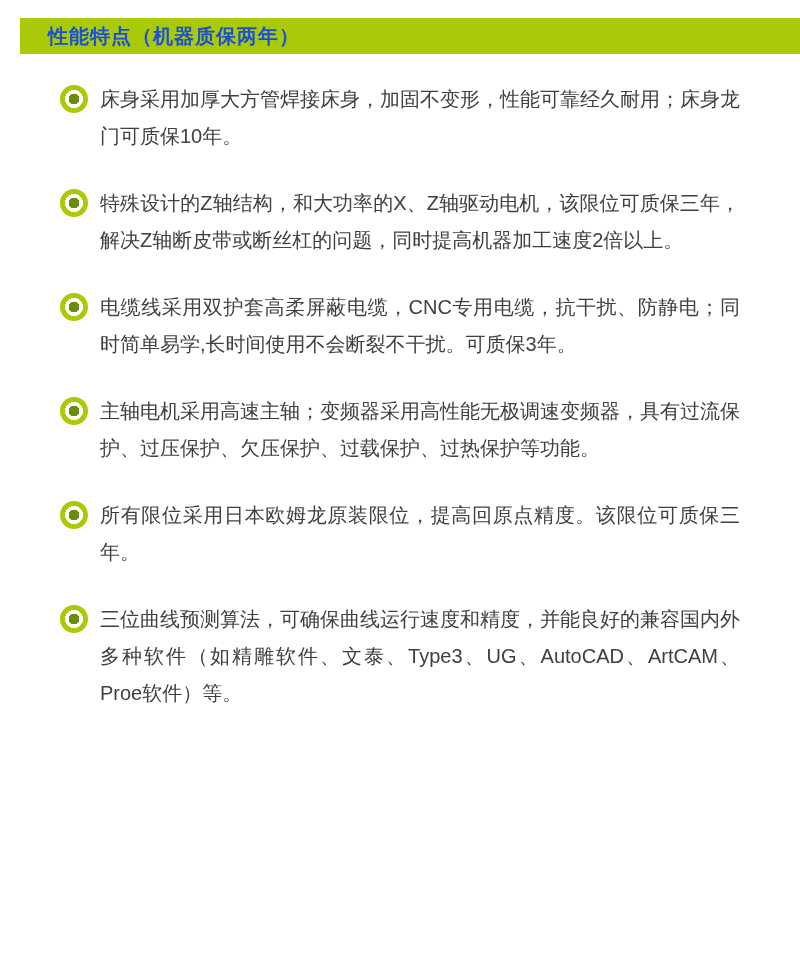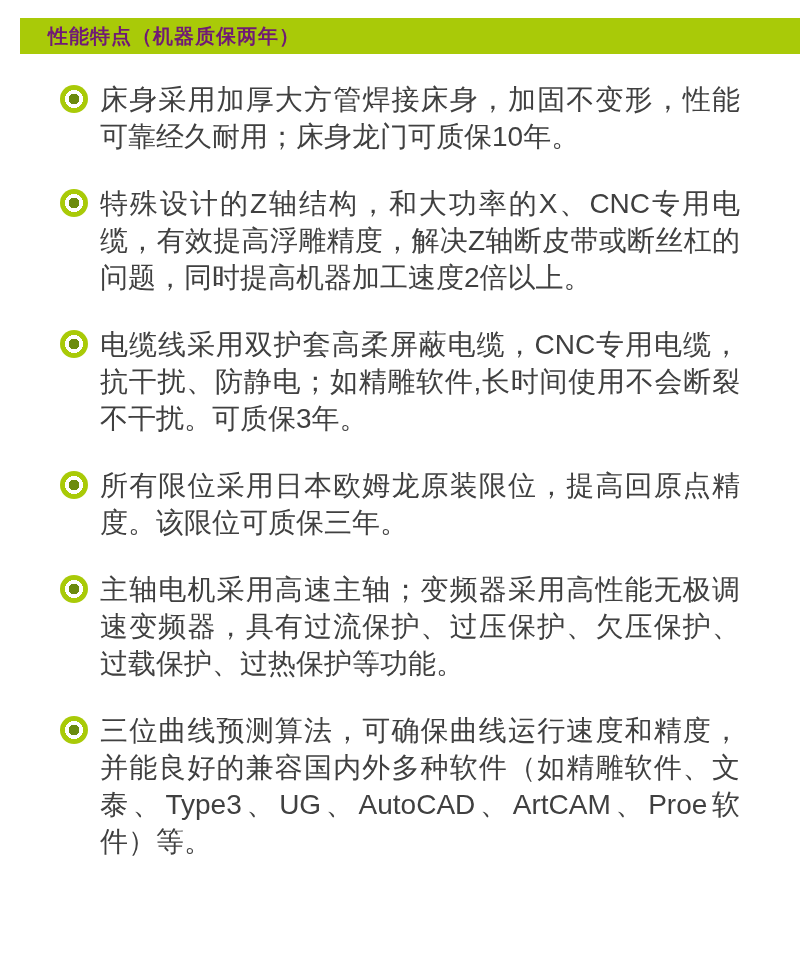--- a/index.html
+++ b/index.html
@@ -17,21 +17,21 @@
   }
   
   .banner {
     margin: 18px 0 0 20px;
     height: 36px;
     background: #a9ca08;
     display: flex;
     align-items: center;
   }
   .banner-title {
-    color: #701a75;
+    color: #1d4ed8;
     font-size: 20px;
     font-weight: bold;
     padding-left: 28px;
     letter-spacing: 1px;
     white-space: nowrap;
   }
   
   .feature-list {
     margin-top: 27px;
     padding-left: 60px;
@@ -50,21 +50,21 @@
     border-radius: 50%;
     background: radial-gradient(circle at 50% 50%,
       #6b8b0e 0 5.5px,
       #ffffff 5.5px 9px,
       #a9ca08 9px 14.5px);
   }
   .feature-text {
     margin: 0 0 0 12px;
     width: 640px;
     color: #404040;
-    font-size: 28px;
+    font-size: 20px;
     line-height: 37px;
     text-align: justify;
     text-justify: inter-ideograph;
   }
 </style>
 </head>
 <body>
 
 <div class="page">
 
@@ -75,38 +75,38 @@
   <div class="feature-list">
 
     <div class="feature-item">
       <span class="bullet-icon"></span>
       <p class="feature-text">床身采用加厚大方管焊接床身，加固不变形，性能可靠经久耐用；床身龙门可质保10年。</p>
     </div>
 
 
     <div class="feature-item">
       <span class="bullet-icon"></span>
-      <p class="feature-text">特殊设计的Z轴结构，和大功率的X、CNC专用电缆，有效提高浮雕精度，解决Z轴断皮带或断丝杠的问题，同时提高机器加工速度2倍以上。</p>
+      <p class="feature-text">特殊设计的Z轴结构，和大功率的X、Z轴驱动电机，该限位可质保三年，解决Z轴断皮带或断丝杠的问题，同时提高机器加工速度2倍以上。</p>
     </div>
 
     <div class="feature-item">
       <span class="bullet-icon"></span>
-      <p class="feature-text">电缆线采用双护套高柔屏蔽电缆，CNC专用电缆，抗干扰、防静电；如精雕软件,长时间使用不会断裂不干扰。可质保3年。</p>
+      <p class="feature-text">电缆线采用双护套高柔屏蔽电缆，CNC专用电缆，抗干扰、防静电；同时简单易学,长时间使用不会断裂不干扰。可质保3年。</p>
     </div>
 
 
 
     <div class="feature-item">
       <span class="bullet-icon"></span>
-      <p class="feature-text">所有限位采用日本欧姆龙原装限位，提高回原点精度。该限位可质保三年。</p>
+      <p class="feature-text">主轴电机采用高速主轴；变频器采用高性能无极调速变频器，具有过流保护、过压保护、欠压保护、过载保护、过热保护等功能。</p>
     </div>
 
     <div class="feature-item">
       <span class="bullet-icon"></span>
-      <p class="feature-text">主轴电机采用高速主轴；变频器采用高性能无极调速变频器，具有过流保护、过压保护、欠压保护、过载保护、过热保护等功能。</p>
+      <p class="feature-text">所有限位采用日本欧姆龙原装限位，提高回原点精度。该限位可质保三年。</p>
     </div>
 
     <div class="feature-item">
       <span class="bullet-icon"></span>
       <p class="feature-text">三位曲线预测算法，可确保曲线运行速度和精度，并能良好的兼容国内外多种软件（如精雕软件、文泰、Type3、UG、AutoCAD、ArtCAM、Proe软件）等。</p>
     </div>
 
   </div>
 </div>
 

